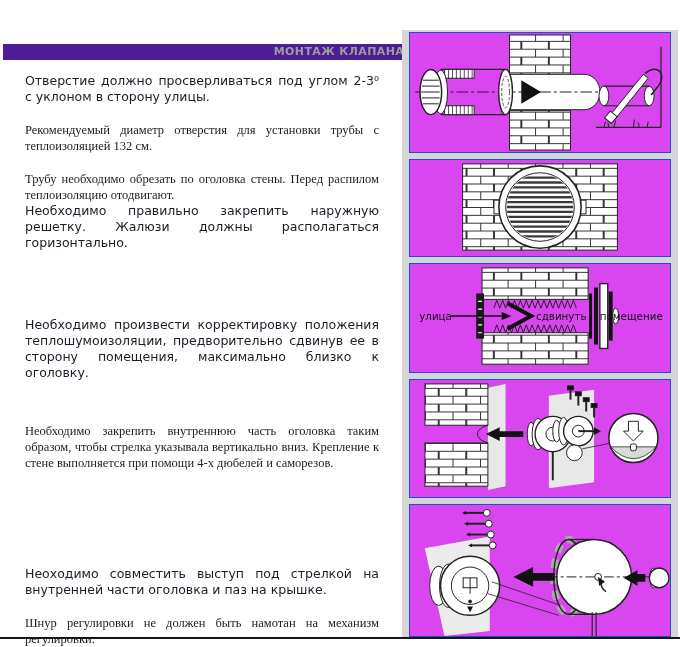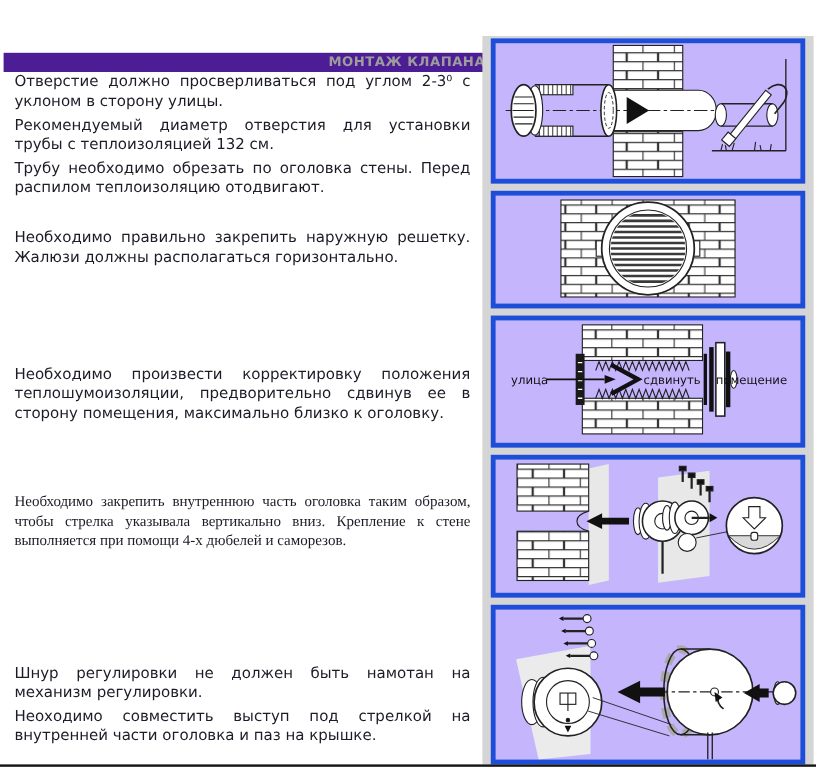--- a/index.html
+++ b/index.html
@@ -8,26 +8,26 @@
     font-family:"DejaVu Sans","Liberation Sans",sans-serif;color:#1c1c28;
   }
   
   .hdr{
     position:absolute;left:3px;top:4px;width:672px;height:16px;
     background:#4c1d95;color:#9d9d9d;font-size:11px;font-weight:bold;
     text-align:center;line-height:16px;letter-spacing:.4px;margin-top:40px;
   }
   
   .tblock{position:absolute;left:8px;width:388px;font-size:12.5px;line-height:16px;text-align:justify;}
-  .tblock p{margin:4px;}
-  .tblock p + p{margin-top:2px;}
+  .tblock p{margin:17px;}
+  .tblock p + p{margin-top:2px;font-family:Liberation Serif, serif;}
   #b1{top:56px;} #b2{top:186px;} #b3{top:300px;} #b4{top:406px;font-family:Liberation Serif, serif;} #b5{top:549px;}
   
   .panelcol{position:absolute;left:402px;top:30px;width:276px;height:607px;background:#d5d5d5;}
-  .panel{position:absolute;left:7px;width:262px;background:#c4b5fd;border:4px solid #1d4ed8;box-sizing:border-box;}
+  .panel{position:absolute;left:7px;width:262px;background:#d946ef;border:1px solid #1d4ed8;box-sizing:border-box;}
   #p1{top:2px;height:121px;} #p2{top:129px;height:98px;} #p3{top:233px;height:110px;}
   #p4{top:349px;height:119px;} #p5{top:474px;height:133px;}
   .panel svg{display:block;width:100%;height:100%;}
   .diaglabel{font-size:10.5px;fill:#111;}
   
   .botline{position:absolute;left:0;top:637px;width:680px;height:2px;background:#151515;}
 </style>
 </head>
 <body>
 
@@ -43,22 +43,22 @@
   <div class="tblock" id="b3">
     <p>Необходимо произвести корректировку положения теплошумоизоляции, предворительно сдвинув ее в сторону помещения, максимально близко к оголовку.</p>
   </div>
   <div class="tblock" id="b2">
     <p>Необходимо правильно закрепить наружную решетку. Жалюзи должны располагаться горизонтально.</p>
   </div>
   <div class="tblock" id="b4">
     <p>Необходимо закрепить внутреннюю часть оголовка таким образом, чтобы стрелка указывала вертикально вниз. Крепление к стене выполняется при помощи 4-х дюбелей и саморезов.</p>
   </div>
   <div class="tblock" id="b5">
+    <p>Неоходимо совместить выступ под стрелкой на внутренней части оголовка и паз на крышке.</p>
     <p>Шнур регулировки не должен быть намотан на механизм регулировки.</p>
-    <p>Неоходимо совместить выступ под стрелкой на внутренней части оголовка и паз на крышке.</p>
   </div>
 
   <div class="panelcol">
 
     <div class="panel" id="p1">
       <svg viewBox="0 0 262 121">
         <defs>
           <pattern id="br1" width="28" height="16" patternUnits="userSpaceOnUse">
             <rect width="28" height="16" fill="#fff"></rect>
             <path d="M0 .5H28M0 8.5H28M14.5 0V8M.5 8V16M27.5 8V16" stroke="#333" stroke-width="1" fill="none"></path>

